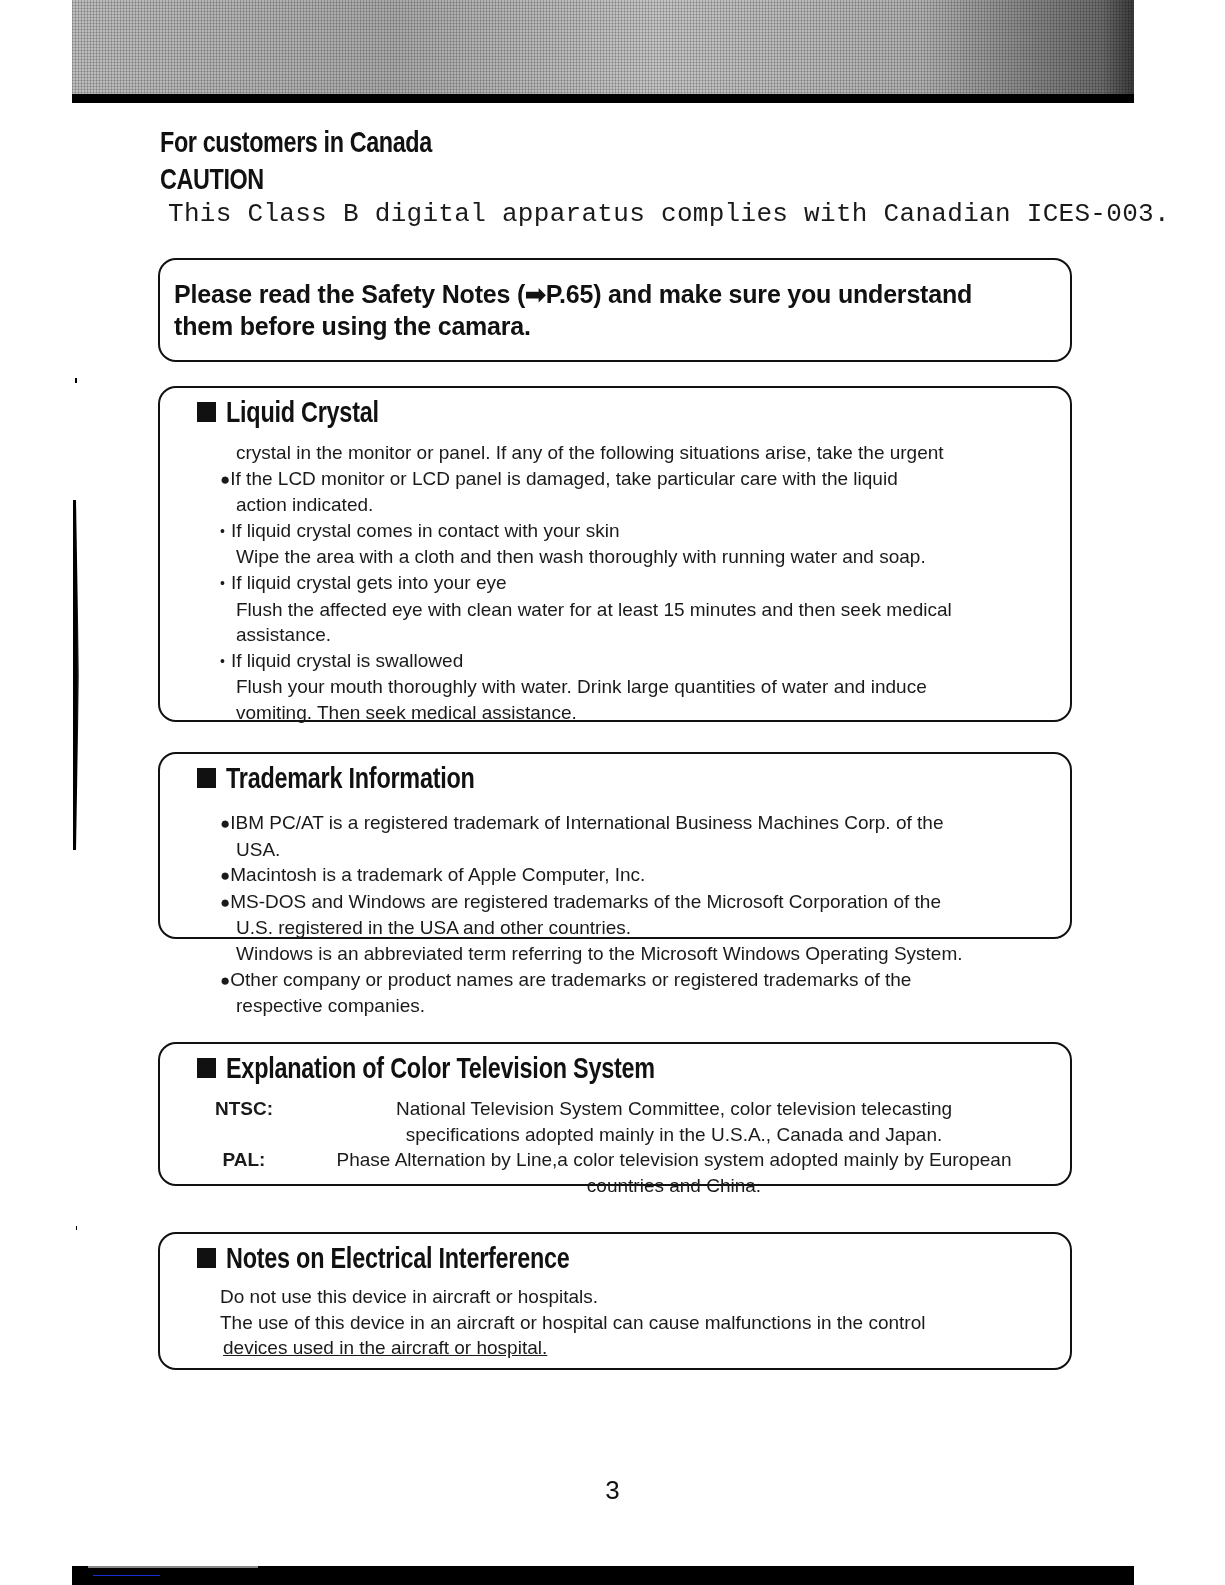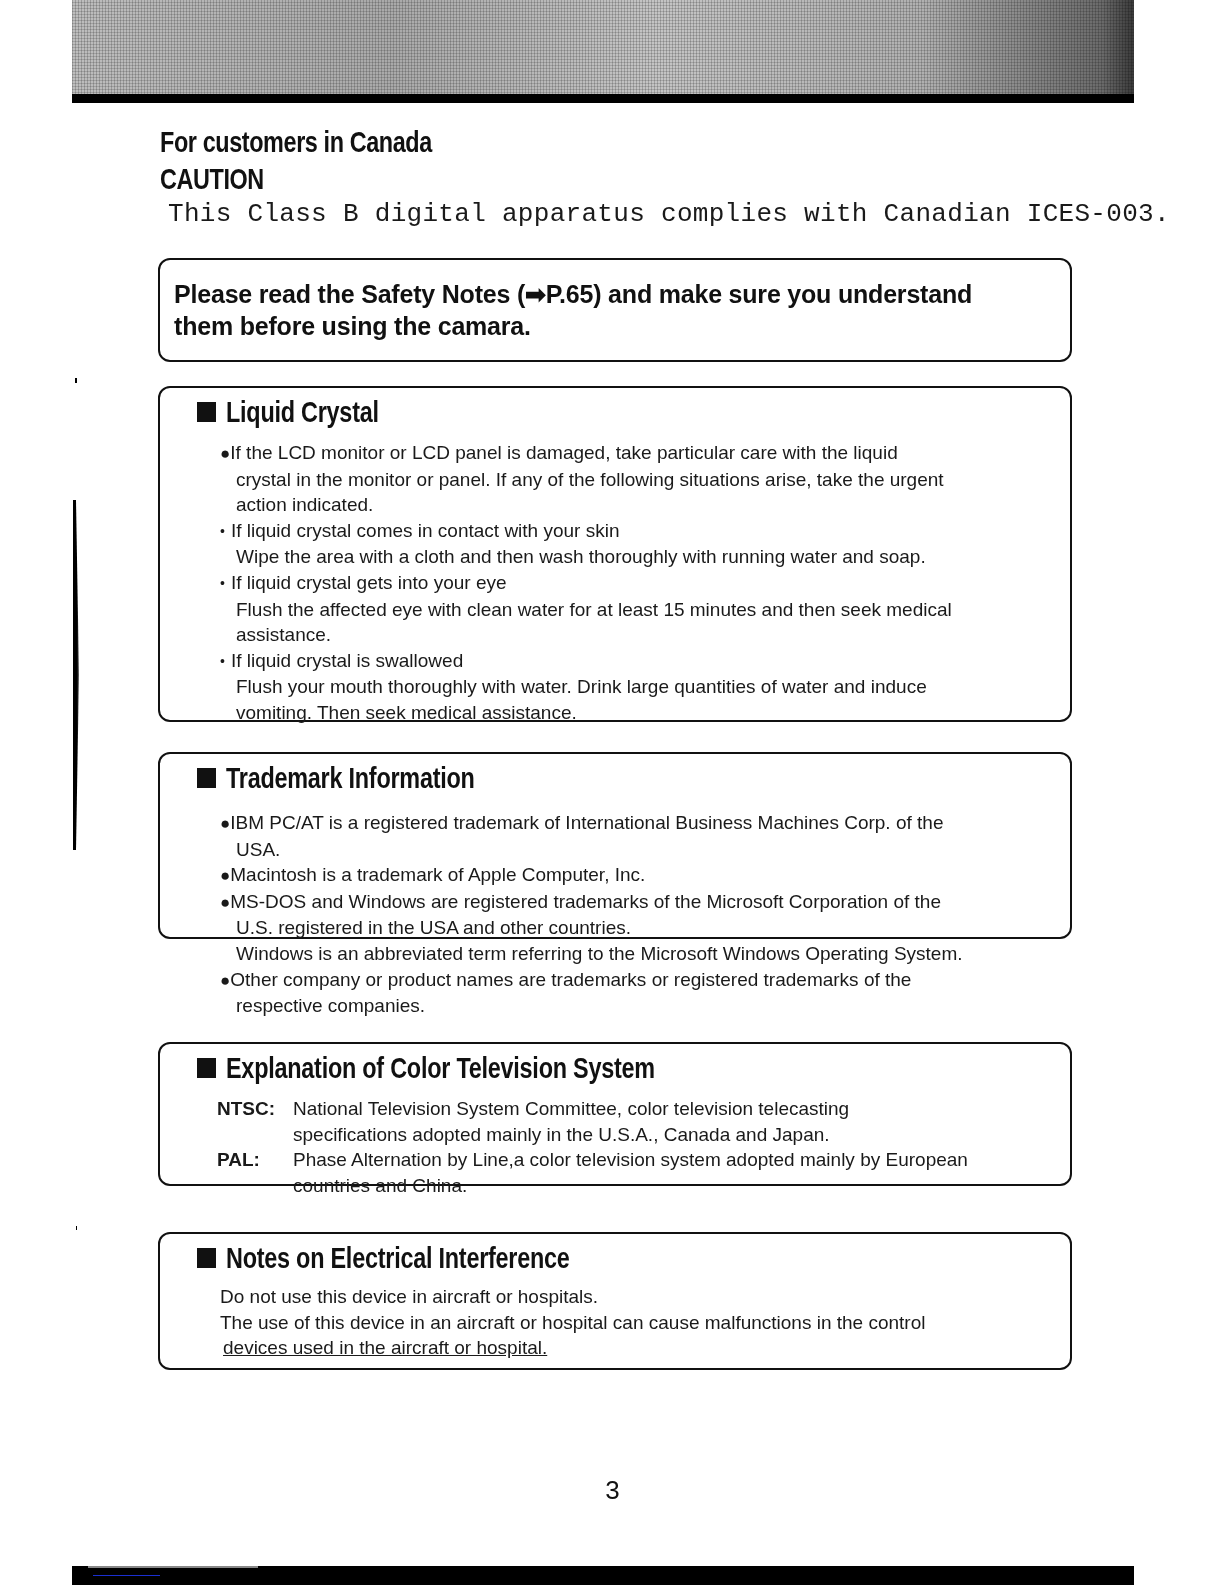--- a/index.html
+++ b/index.html
@@ -31,21 +31,21 @@
       letter-spacing: -0.5px; line-height: 38px;
     }
     .heading-caution { top: 160px; }
     .canada-text {
       position: absolute; left: 168px; top: 197px;
       font-size: 26px; line-height: 34px; letter-spacing: 0.3px; color: #1a1a1a; font-family: Liberation Mono, monospace;
     }
 
     .box {
       position: absolute; left: 158px; width: 914px;
-      border: 2px solid #111; border-radius: 12px; box-sizing: border-box;
+      border: 2px solid #111; border-radius: 18px; box-sizing: border-box;
     }
     .box-notice { top: 258px; height: 104px; }
     .notice-text {
       position: absolute; left: 14px; top: 18px; width: 900px;
       font-weight: bold; font-size: 25px; line-height: 32px; letter-spacing: -0.2px;
     }
 
     .box-liquid { top: 386px; height: 336px; }
     .box-trademark { top: 752px; height: 187px; }
     .box-color { top: 1042px; height: 144px; }
@@ -109,22 +109,22 @@
     <span class="line">them before using the camara.</span>
   </div>
 </div>
 
 <div class="box box-liquid">
   <div class="section-title">
     <span class="sq"></span>
     <span class="section-title-text">Liquid Crystal</span>
   </div>
   <div class="body-block" style="top:52px;">
+    <span class="line indent">crystal in the monitor or panel. If any of the following situations arise, take the urgent</span>
     <span class="line"><span class="bullet-big">●</span><span>If the LCD monitor or LCD panel is damaged, take particular care with the liquid</span></span>
-    <span class="line indent">crystal in the monitor or panel. If any of the following situations arise, take the urgent</span>
     <span class="line indent">action indicated.</span>
     <span class="line"><span class="bullet-small">•</span><span>If liquid crystal comes in contact with your skin</span></span>
     <span class="line indent2">Wipe the area with a cloth and then wash thoroughly with running water and soap.</span>
     <span class="line"><span class="bullet-small">•</span><span>If liquid crystal gets into your eye</span></span>
     <span class="line indent2">Flush the affected eye with clean water for at least 15 minutes and then seek medical</span>
     <span class="line indent2">assistance.</span>
     <span class="line"><span class="bullet-small">•</span><span>If liquid crystal is swallowed</span></span>
     <span class="line indent2">Flush your mouth thoroughly with water. Drink large quantities of water and induce</span>
     <span class="line indent2">vomiting. Then seek medical assistance.</span>
   </div>
@@ -145,21 +145,21 @@
     <span class="line"><span class="bullet-big">●</span><span>Other company or product names are trademarks or registered trademarks of the</span></span>
     <span class="line indent">respective companies.</span>
   </div>
 </div>
 
 <div class="box box-color">
   <div class="section-title">
     <span class="sq"></span>
     <span class="section-title-text">Explanation of Color Television System</span>
   </div>
-  <div class="body-block" style="top:52px;left:57px;width:860px;">
+  <div class="body-block" style="top:52px;left:46px;width:860px;text-align:center;">
     <div class="def-row">
       <span class="def-term">NTSC:</span>
       <span class="def-body">
         <span class="line">National Television System Committee, color television telecasting</span>
         <span class="line">specifications adopted mainly in the U.S.A., Canada and Japan.</span>
       </span>
     </div>
     <div class="def-row">
       <span class="def-term">PAL:</span>
       <span class="def-body">

